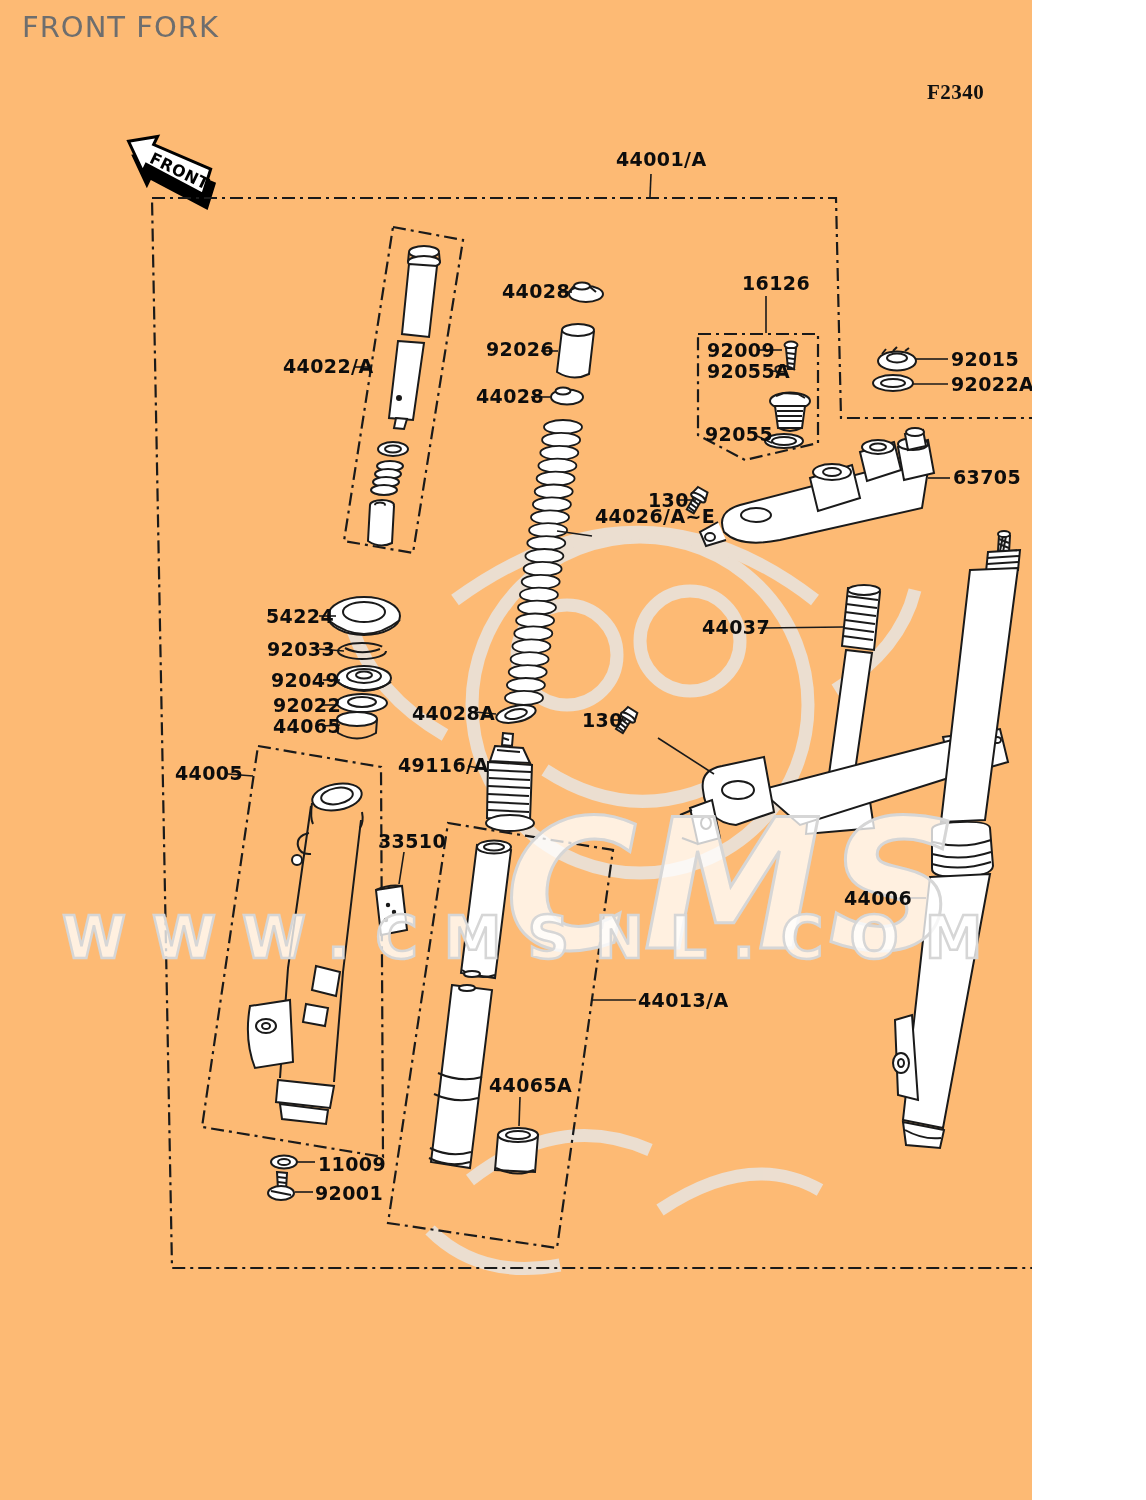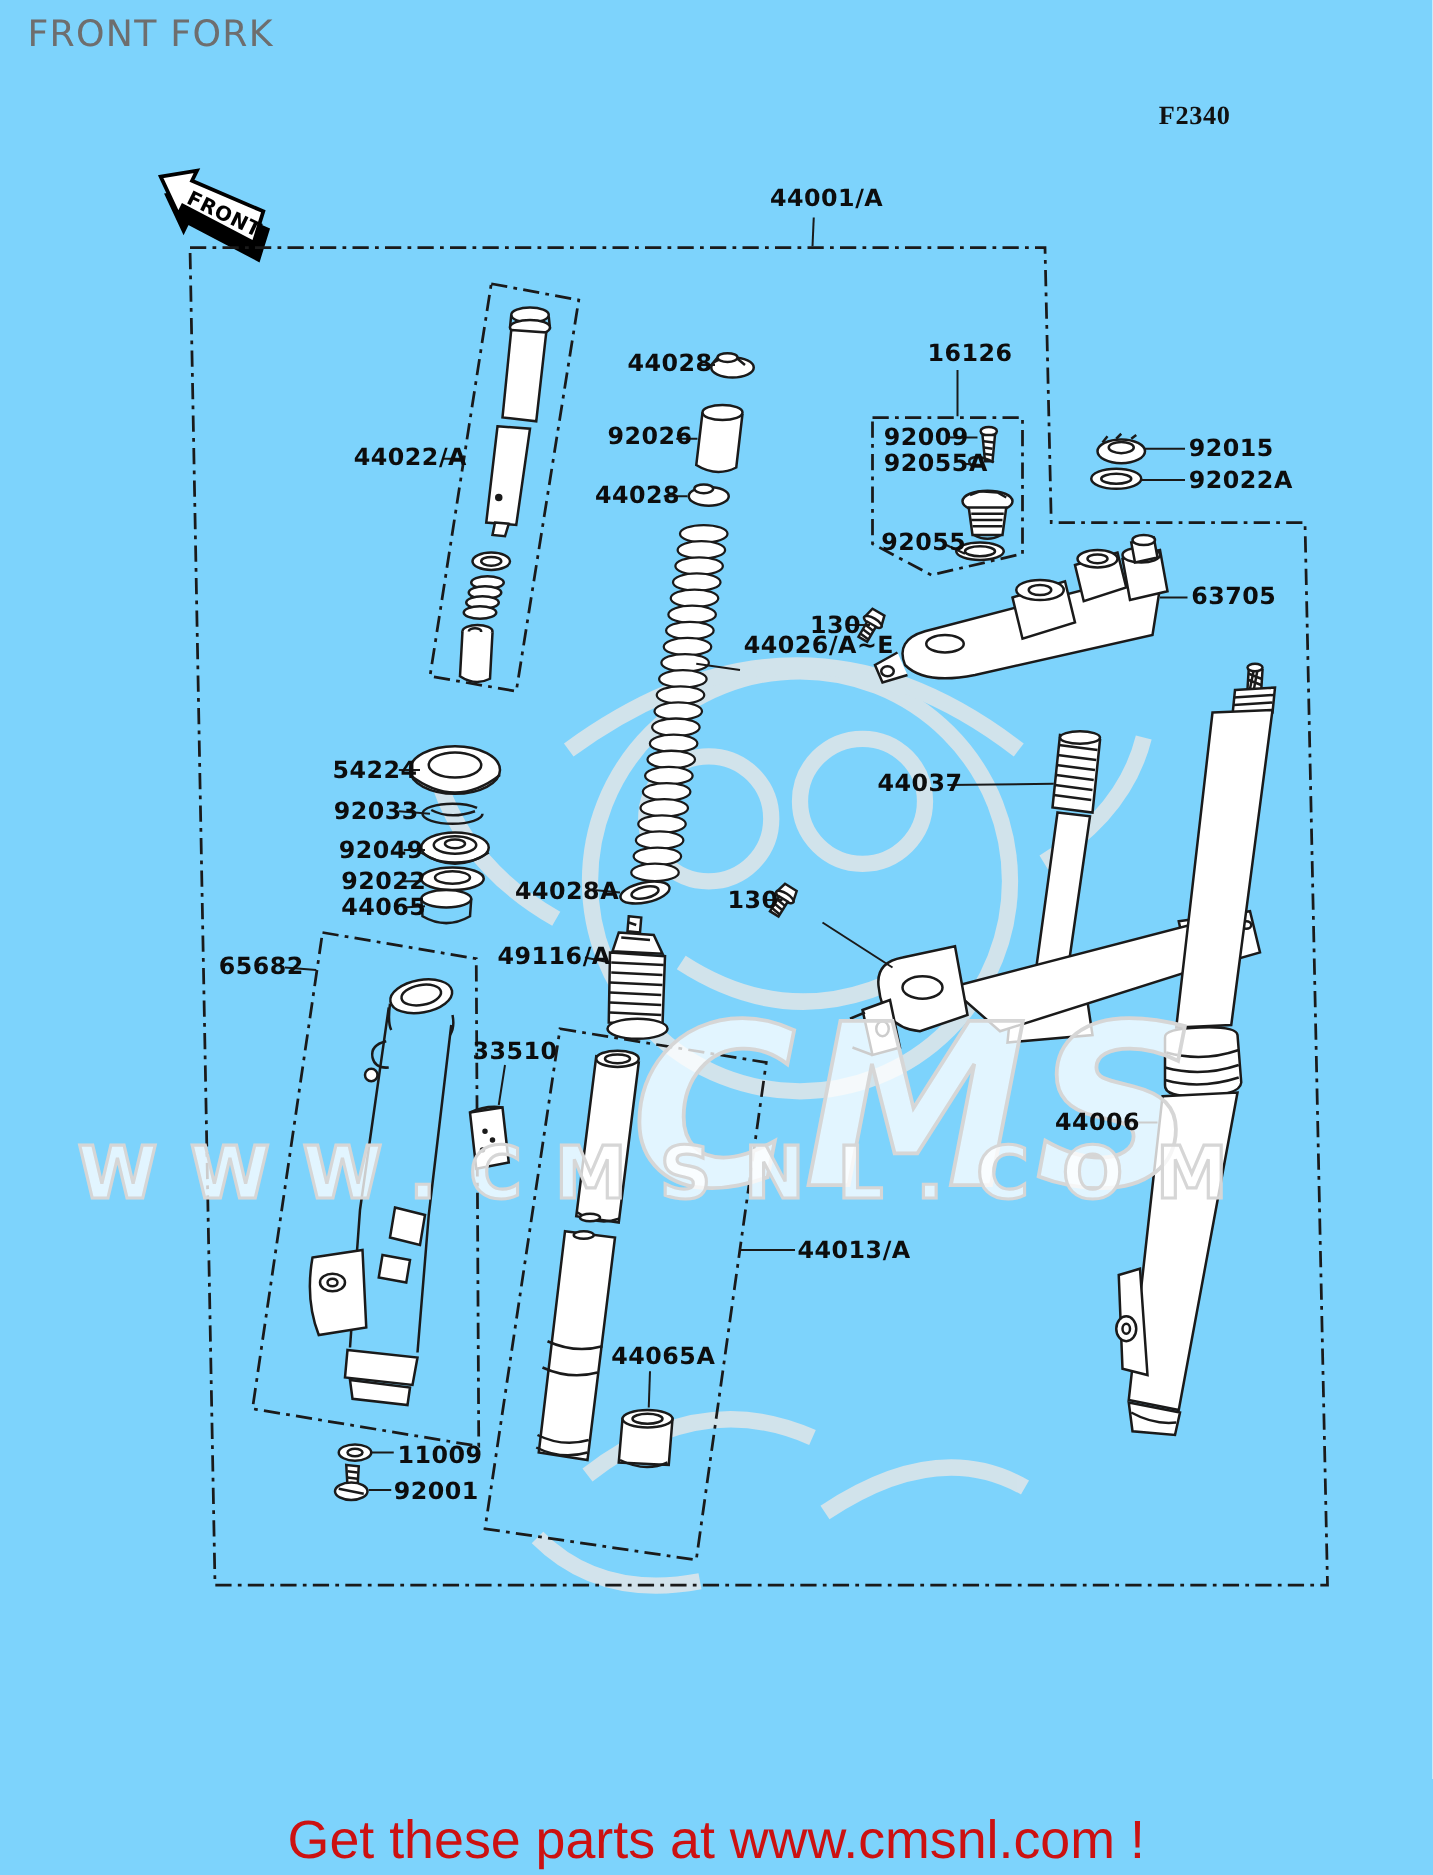--- a/index.html
+++ b/index.html
@@ -1,17 +1,17 @@
 <!DOCTYPE html>
 <html><head>
 <meta charset="utf-8">
 <style>
   html,body{margin:0;padding:0;background:#ffffff;}
   .page{
-    position:relative;width:1146px;height:1500px;background:#7dd3fc;
+    position:relative;width:1032px;height:1500px;background:#fdba74;
     font-family:"DejaVu Sans", sans-serif;overflow:hidden;
   }
   .page-title{
     position:absolute;left:22px;top:10px;
     font:400 29px "DejaVu Sans", sans-serif;color:#6e6e6e;letter-spacing:1px;
   }
   .figure-code{
     position:absolute;left:927px;top:80px;
     font:700 21px "Liberation Serif", serif;color:#111;letter-spacing:0.5px;
   }
@@ -383,23 +383,22 @@
     <div class="part-label" style="left:595px;top:507px">44026/A~E</div>
     <div class="part-label" style="left:702px;top:618px">44037</div>
     <div class="part-label" style="left:582px;top:711px">130</div>
     <div class="part-label" style="left:266px;top:607px">54224</div>
     <div class="part-label" style="left:267px;top:640px">92033</div>
     <div class="part-label" style="left:271px;top:671px">92049</div>
     <div class="part-label" style="left:273px;top:696px">92022</div>
     <div class="part-label" style="left:273px;top:717px">44065</div>
     <div class="part-label" style="left:412px;top:704px">44028A</div>
     <div class="part-label" style="left:398px;top:756px">49116/A</div>
-    <div class="part-label" style="left:175px;top:764px">65682</div>
+    <div class="part-label" style="left:175px;top:764px">44005</div>
     <div class="part-label" style="left:378px;top:832px">33510</div>
     <div class="part-label" style="left:844px;top:889px">44006</div>
     <div class="part-label" style="left:638px;top:991px">44013/A</div>
     <div class="part-label" style="left:489px;top:1076px">44065A</div>
     <div class="part-label" style="left:318px;top:1155px">11009</div>
     <div class="part-label" style="left:315px;top:1184px">92001</div>
   </div>
 
-  <div class="footer">Get these parts at www.cmsnl.com !</div>
 </div>
 
 </body></html>

